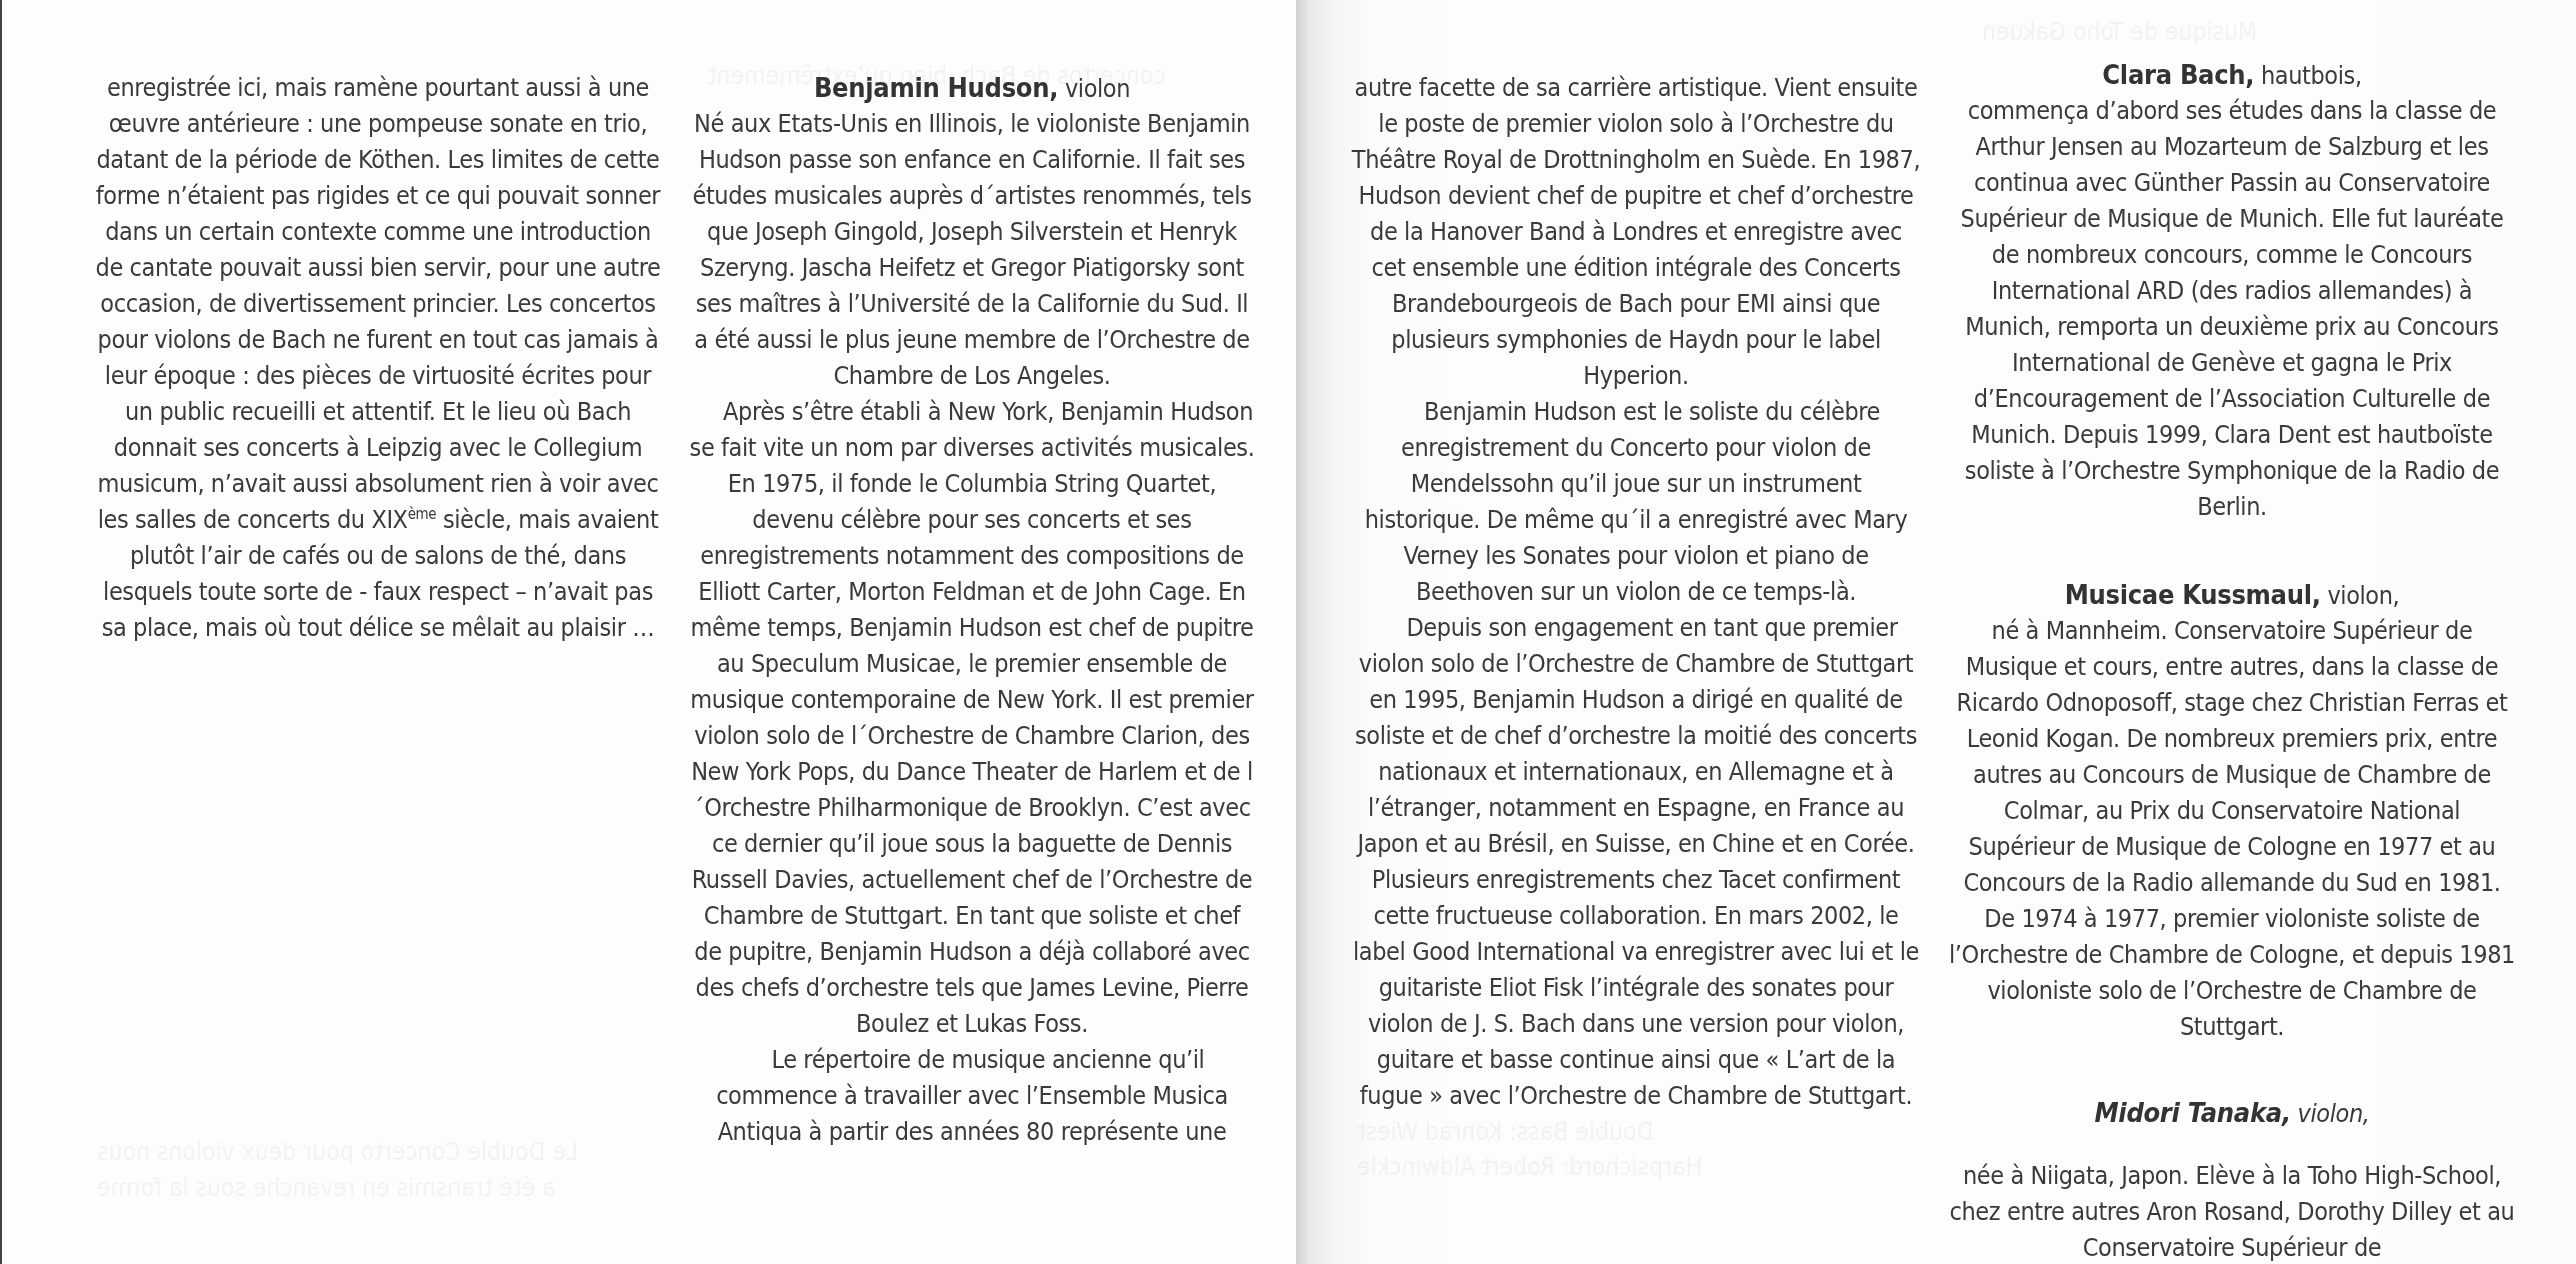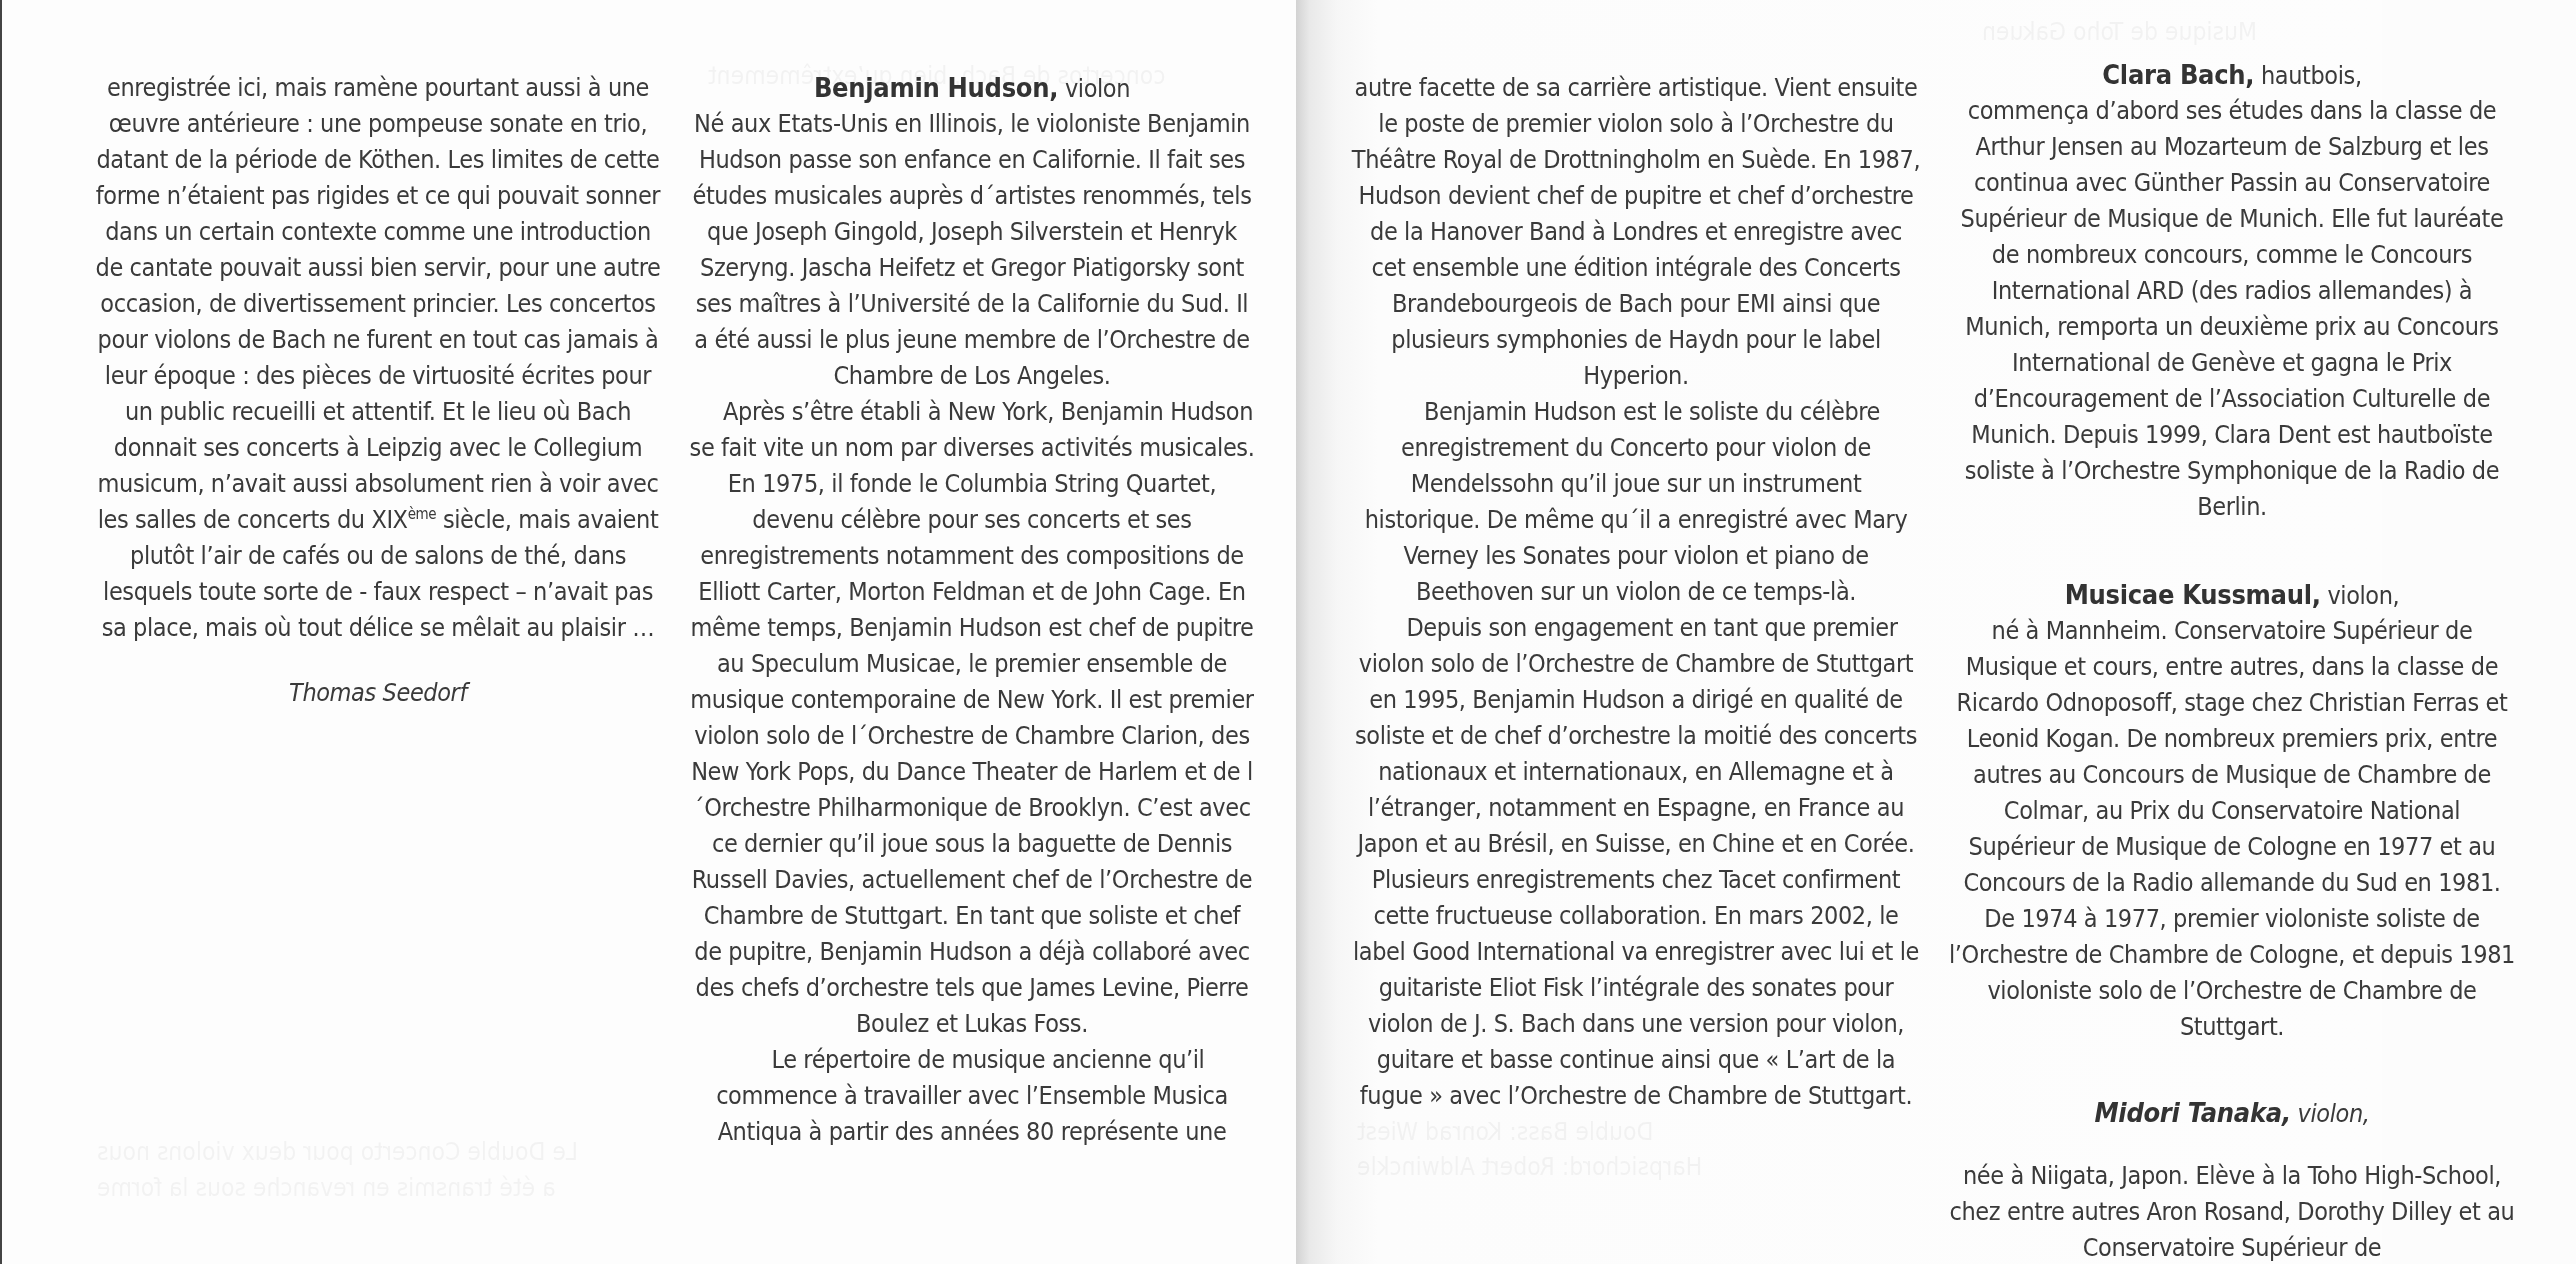--- a/index.html
+++ b/index.html
@@ -107,21 +107,20 @@
 <div class="spread">
 
   <div class="page page-left">
 
     <div class="ghost" style="left:706px; top:58px;">concertos de Bach, bien qu’extrêmement</div>
     <div class="ghost" style="left:95px; top:1134px;">Le Double Concerto pour deux violons nous</div>
     <div class="ghost" style="left:95px; top:1170px;">a été transmis en revanche sous la forme</div>
 
     <div class="column col-1">
       <p class="first"><span>enregistrée ici, mais ramène pourtant aussi à une œuvre antérieure : une pompeuse sonate en trio, datant de la période de Köthen. Les limites de cette forme n’étaient pas rigides et ce qui pouvait sonner dans un certain contexte comme une introduction de cantate pouvait aussi bien servir, pour une autre occasion, de divertissement princier. Les concertos pour violons de Bach ne furent en tout cas jamais à leur époque : des pièces de virtuosité écrites pour un public recueilli et attentif. Et le lieu où Bach donnait ses concerts à Leipzig avec le Collegium musicum, n’avait aussi absolument rien à voir avec les salles de concerts du XIX</span><sup>ème</sup> <span>siècle, mais avaient plutôt l’air de cafés ou de salons de thé, dans lesquels toute sorte de - faux respect – n’avait pas sa place, mais où tout délice se mêlait au plaisir …</span></p>
-      <p class="signature">Thomas Seedorf</p>
     </div>
 
     <div class="column col-2">
       <p class="bio-heading">
         <span class="name">Benjamin Hudson,</span>
         <span class="instrument">violon</span>
       </p>
       <p class="first">Né aux Etats-Unis en Illinois, le violoniste Benjamin Hudson passe son enfance en Californie. Il fait ses études musicales auprès d´artistes renommés, tels que Joseph Gingold, Joseph Silverstein et Henryk Szeryng. Jascha Heifetz et Gregor Piatigorsky sont ses maîtres à l’Université de la Californie du Sud. Il a été aussi le plus jeune membre de l’Orchestre de Chambre de Los Angeles.</p>
       <p class="indent">Après s’être établi à New York, Benjamin Hudson se fait vite un nom par diverses activités musicales. En 1975, il fonde le Columbia String Quartet, devenu célèbre pour ses concerts et ses enregistrements notamment des compositions de Elliott Carter, Morton Feldman et de John Cage. En même temps, Benjamin Hudson est chef de pupitre au Speculum Musicae, le premier ensemble de musique contemporaine de New York. Il est premier violon solo de l´Orchestre de Chambre Clarion, des New York Pops, du Dance Theater de Harlem et de l´Orchestre Philharmonique de Brooklyn. C’est avec ce dernier qu’il joue sous la baguette de Dennis Russell Davies, actuellement chef de l’Orchestre de Chambre de Stuttgart. En tant que soliste et chef de pupitre, Benjamin Hudson a déjà collaboré avec des chefs d’orchestre tels que James Levine, Pierre Boulez et Lukas Foss.</p>
       <p class="indent">Le répertoire de musique ancienne qu’il commence à travailler avec l’Ensemble Musica Antiqua à partir des années 80 représente une</p>

